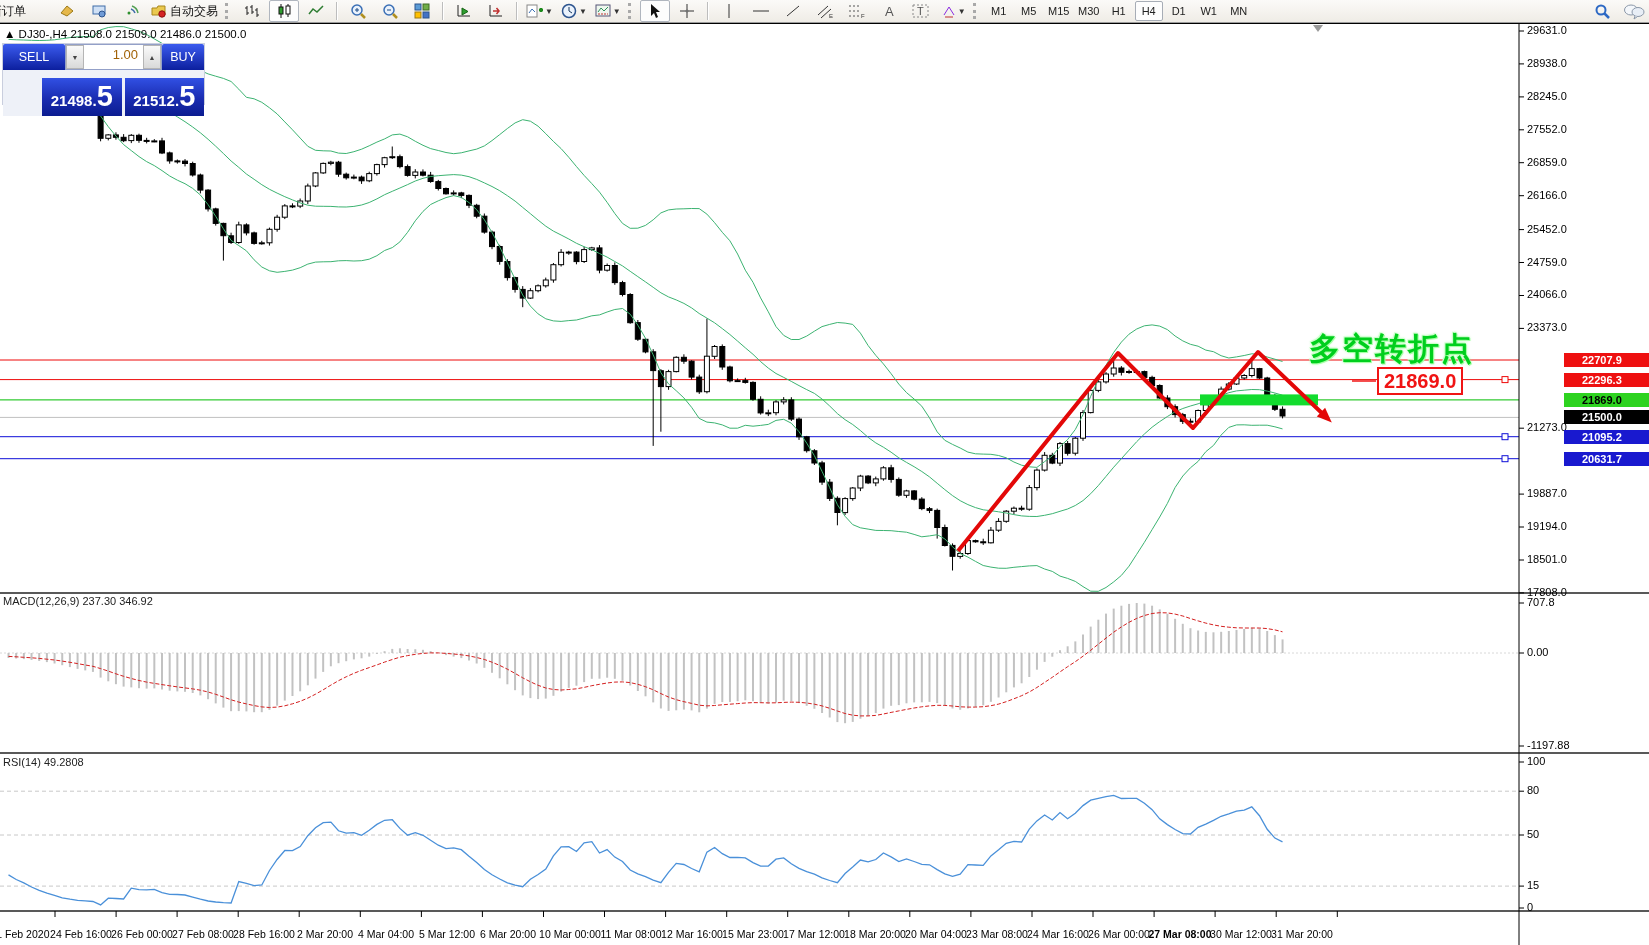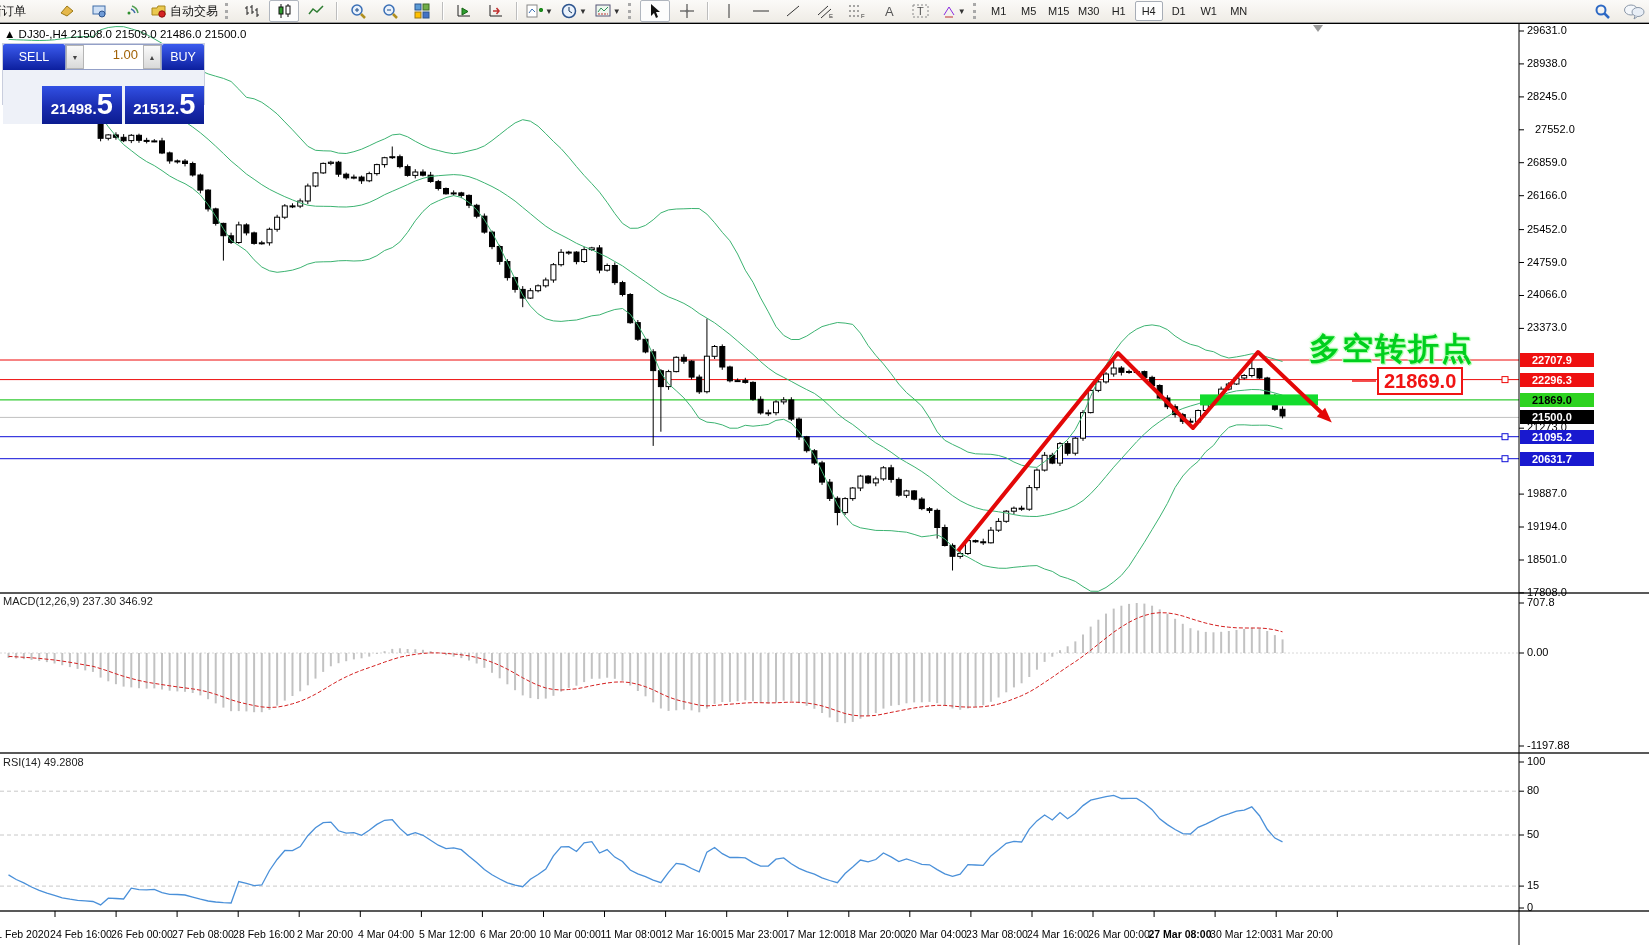--- a/index.html
+++ b/index.html
@@ -19,37 +19,37 @@
   .caret{font-size:8px;color:#333;margin-left:1px;}
   .tf{min-width:26px;height:18px;font-size:11px;color:#222;display:flex;align-items:center;
     justify-content:center;border:1px solid transparent;}
   .tf.active{background:#fdfdfd;border:1px solid #a7adb6;border-radius:2px;}
   .tb-spacer{flex:1;}
   
   #chart-svg{position:absolute;left:0;top:23px;z-index:1;}
   #overlay{position:absolute;left:0;top:0;width:1520px;height:945px;z-index:5;pointer-events:none;}
   .axis-label{position:absolute;font-size:11px;color:#000;white-space:nowrap;}
   .badge{position:absolute;font-size:11px;font-weight:bold;height:14px;line-height:14px;
-    padding:0 12px;min-width:50px;white-space:nowrap;}
+    padding:0 18px;min-width:50px;white-space:nowrap;margin-left:44px;}
   .time-label{position:absolute;font-size:10.5px;color:#000;transform:translateX(-50%);white-space:nowrap;}
   .symbol-info{position:absolute;left:4px;top:28px;font-size:11.5px;color:#000;z-index:6;white-space:nowrap;}
   .ind-label{position:absolute;font-size:11px;color:#222;z-index:6;white-space:nowrap;}
   
   .quote{position:absolute;left:3px;top:44px;width:201px;height:60px;z-index:20;
     background:#eef1f8;box-shadow:0 0 0 1px #c9cede;}
   .q-top{display:flex;height:26px;}
   .q-tab{color:#fff;font-size:12.5px;display:flex;align-items:center;justify-content:center;
     background:linear-gradient(#3b5bee,#0c1f9e);}
   .q-tab.sell{width:62px;border-radius:2px 2px 0 0;}
   .q-tab.buy{width:42px;border-radius:2px 2px 0 0;}
   .q-spin{flex:1;display:flex;background:#fff;border:1px solid #93a0c8;}
   .q-ar{width:16px;background:linear-gradient(#fafafa,#d9d9d9);border:1px solid #b5b5b5;
     font-size:7px;color:#444;display:flex;align-items:center;justify-content:center;}
   .q-val{flex:1;font-size:13px;color:#a16207;text-align:right;padding:2px 5px 0 0;}
-  .q-prices{display:flex;height:38px;margin-top:16px;background:#eef1f8;gap:3px;padding-left:39px;}
+  .q-prices{display:flex;height:38px;margin-top:8px;background:#eef1f8;gap:3px;padding-left:39px;}
   .q-cell{flex:1;background:linear-gradient(#3150e4 0%,#1a2cb0 55%,#0b1c90 100%);
     color:#fff;display:flex;align-items:baseline;justify-content:center;padding-top:2px;}
   .q-int{font-size:15px;font-weight:bold;}
   .q-big{font-size:29px;font-weight:bold;line-height:33px;}
   
   .cn-annotation{position:absolute;left:1309px;top:328px;z-index:8;font-size:31px;font-weight:bold;
     letter-spacing:2px;color:#00cf1d;
     text-shadow:1px 1px 0 #a4ffa4,-1px -1px 0 #ccffcc,0 0 3px #8dff8d;white-space:nowrap;}
   .level-box{position:absolute;left:1377px;top:367px;z-index:8;border:2px solid #f01414;
     color:#f01414;background:#fff;font-size:20px;font-weight:600;padding:0 5px;line-height:24px;}
@@ -878,21 +878,21 @@
 <div class="ind-label" style="left:3px;top:595px;">MACD(12,26,9) 237.30 346.92</div>
 <div class="ind-label" style="left:3px;top:756px;">RSI(14) 49.2808</div>
 
 <div class="cn-annotation">多空转折点</div>
 <div class="level-box">21869.0</div>
 
 <div id="overlay">
     <div class="axis-label" style="left: 1527px; top: 24px;">29631.0</div>
     <div class="axis-label" style="left: 1527px; top: 57px;">28938.0</div>
     <div class="axis-label" style="left: 1527px; top: 90px;">28245.0</div>
-    <div class="axis-label" style="left: 1527px; top: 123px; margin-left: 8px;">27552.0</div>
+    <div class="axis-label" style="left: 1527px; top: 123px;">27552.0</div>
     <div class="axis-label" style="left: 1527px; top: 156px;">26859.0</div>
     <div class="axis-label" style="left: 1527px; top: 189px;">26166.0</div>
     <div class="axis-label" style="left: 1527px; top: 223px;">25452.0</div>
     <div class="axis-label" style="left: 1527px; top: 256px;">24759.0</div>
     <div class="axis-label" style="left: 1527px; top: 288px;">24066.0</div>
     <div class="axis-label" style="left: 1527px; top: 321px;">23373.0</div>
     <div class="axis-label" style="left: 1527px; top: 421px;">21273.0</div>
     <div class="axis-label" style="left: 1527px; top: 487px;">19887.0</div>
     <div class="axis-label" style="left: 1527px; top: 520px;">19194.0</div>
     <div class="axis-label" style="left: 1527px; top: 553px;">18501.0</div>

